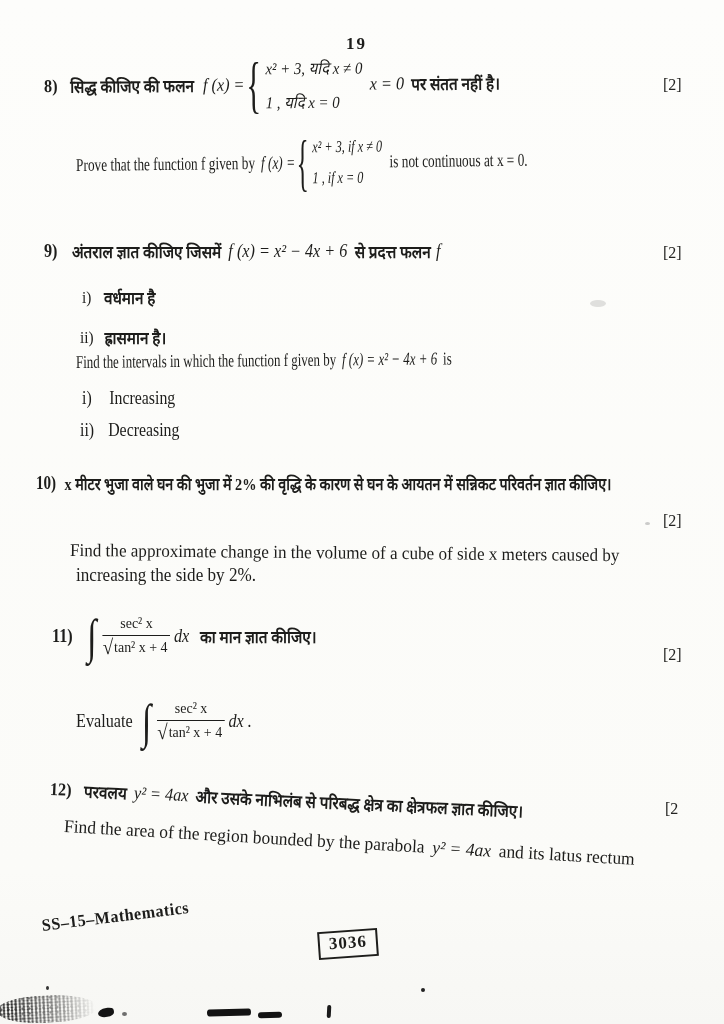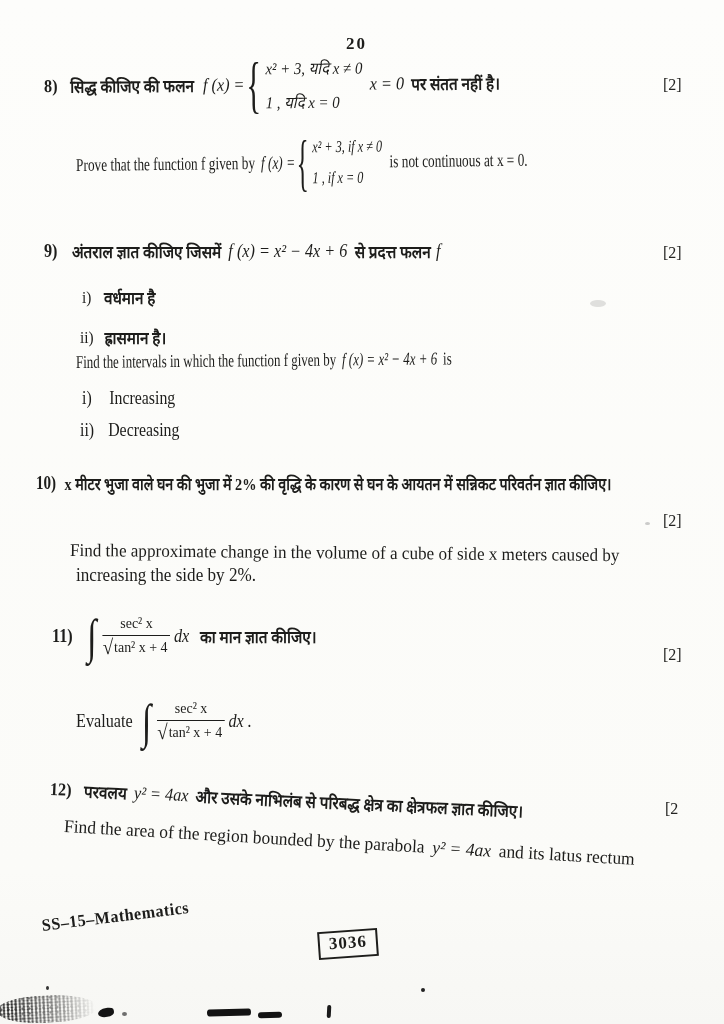--- a/index.html
+++ b/index.html
@@ -40,21 +40,21 @@
     -webkit-mask-image:linear-gradient(to right,#000 15%,rgba(0,0,0,.55) 60%,transparent 98%);
     mask-image:linear-gradient(to right,#000 15%,rgba(0,0,0,.55) 60%,transparent 98%);
     border-radius:45% 55% 50% 50%;
   }
 </style>
 </head>
 <body>
 
 <div class="page">
 
-  <div class="pageno">20</div>
+  <div class="pageno">19</div>
 
   <div class="row" style="left:44px; top:58px; transform:scaleX(0.9) rotate(-0.4deg);">
     <span class="qnum mr14">8)</span>
     <span class="hi mr10">सिद्ध कीजिए की फलन</span>
     <span class="math en mr2">f (x) =</span>
     <span class="piecewise">
       <span class="brace">{</span>
       <span class="cases">
         <span class="case">x² + 3, यदि  x ≠ 0</span>
         <span class="case">1 ,  यदि  x = 0</span>

